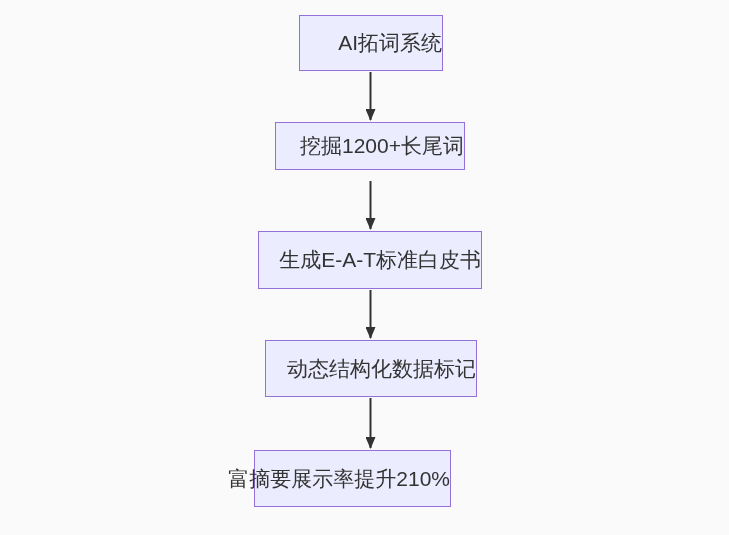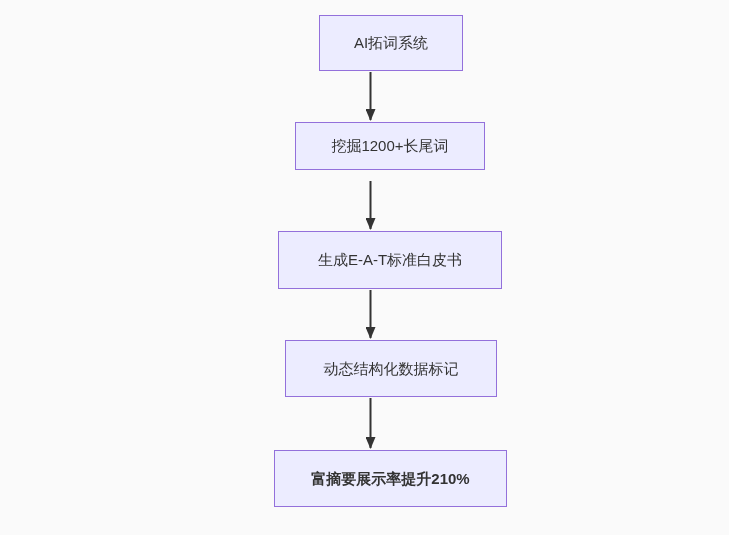--- a/index.html
+++ b/index.html
@@ -24,35 +24,34 @@
     top: 0;
     width: 729px;
     height: 535px;
     pointer-events: none;
   }
   .node {
     position: absolute;
     box-sizing: border-box;
     display: flex;
     align-items: center;
-    justify-content: center;
+    justify-content: flex-end;
     background: #ECECFF;
     border: 1.5px solid #9370DB;
     color: #333333;
-    font-size: 15px;
+    font-size: 21px;
     line-height: 1.2;
     text-align: center;
     white-space: nowrap;
-    margin-left: 20px;
   }
   .n1 { left: 299px; top: 15px;  width: 144px; height: 56px; }
   .n2 { left: 275px; top: 122px; width: 190px; height: 48px; }
   .n3 { left: 258px; top: 231px; width: 224px; height: 58px; }
   .n4 { left: 265px; top: 340px; width: 212px; height: 57px; }
-  .n5 { left: 254px; top: 450px; width: 233px; height: 57px; font-weight: bold; }
+  .n5 { left: 254px; top: 450px; width: 197px; height: 57px; }
 </style>
 </head>
 <body>
 
 <div class="canvas">
 
   <svg class="edges" viewBox="0 0 729 535" xmlns="http://www.w3.org/2000/svg">
     <defs>
       <marker id="arrowhead" markerUnits="userSpaceOnUse" markerWidth="12" markerHeight="10" refX="11" refY="5" orient="auto">
         <path d="M0,0 L12,5 L0,10 Z" fill="#333333"></path>

